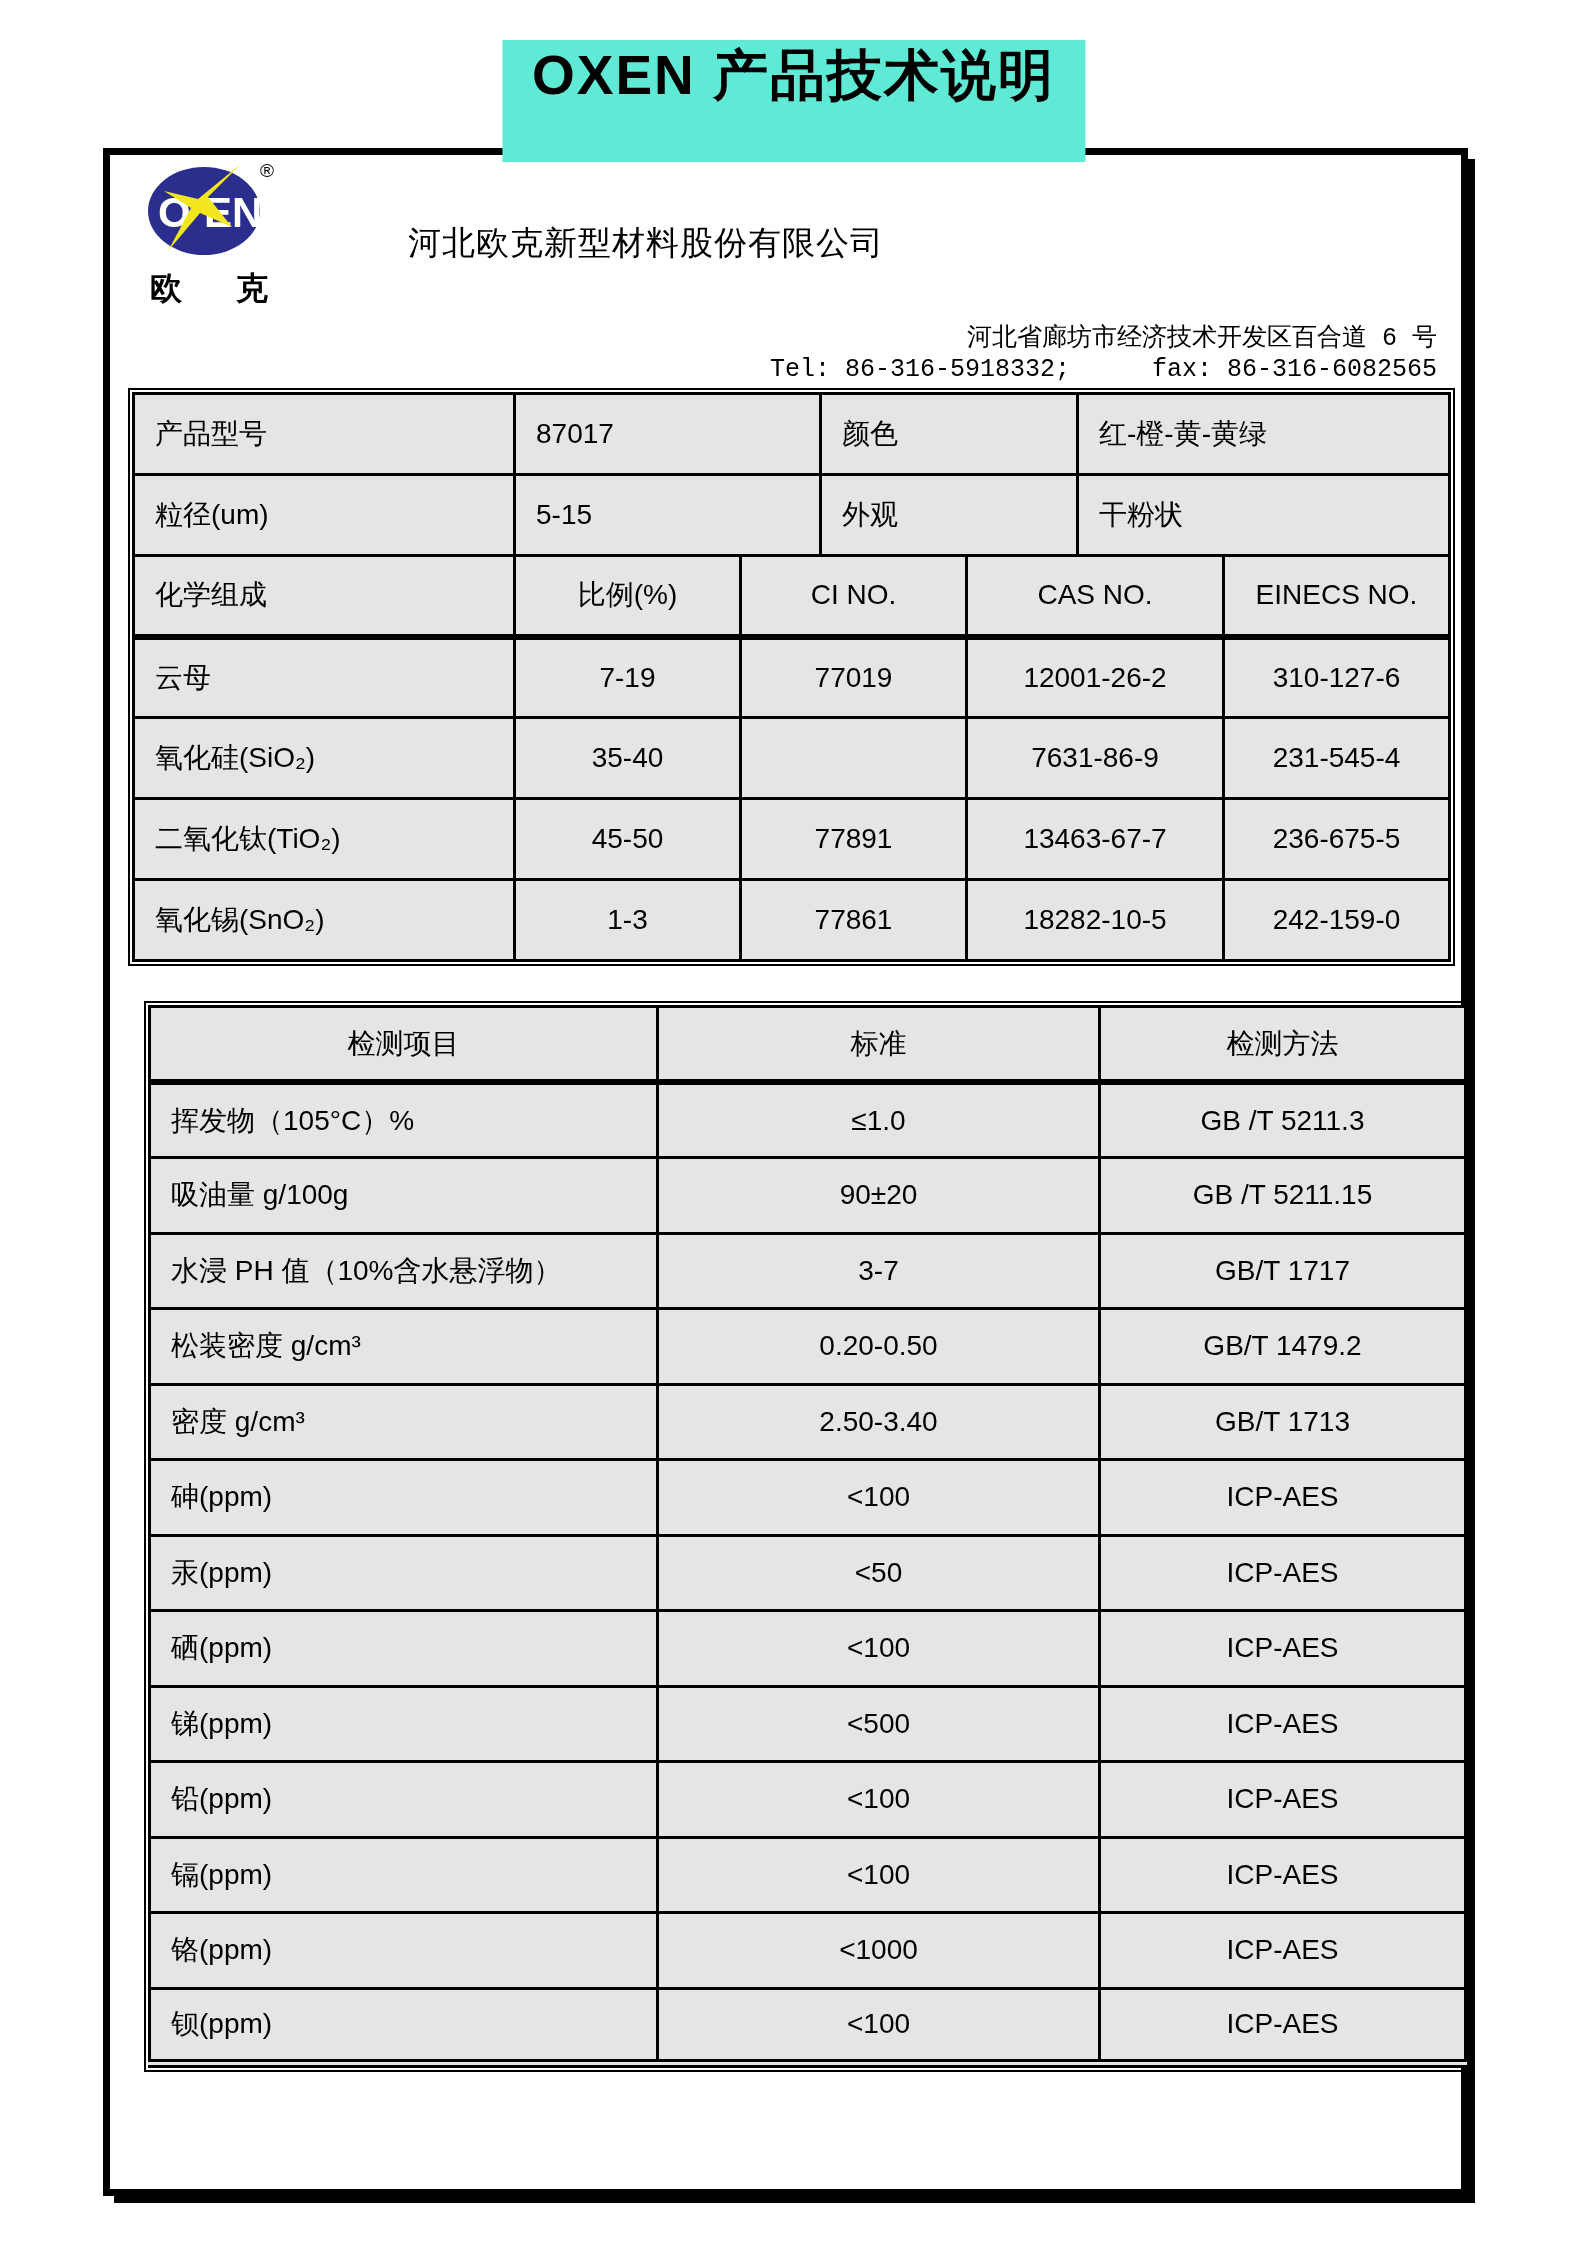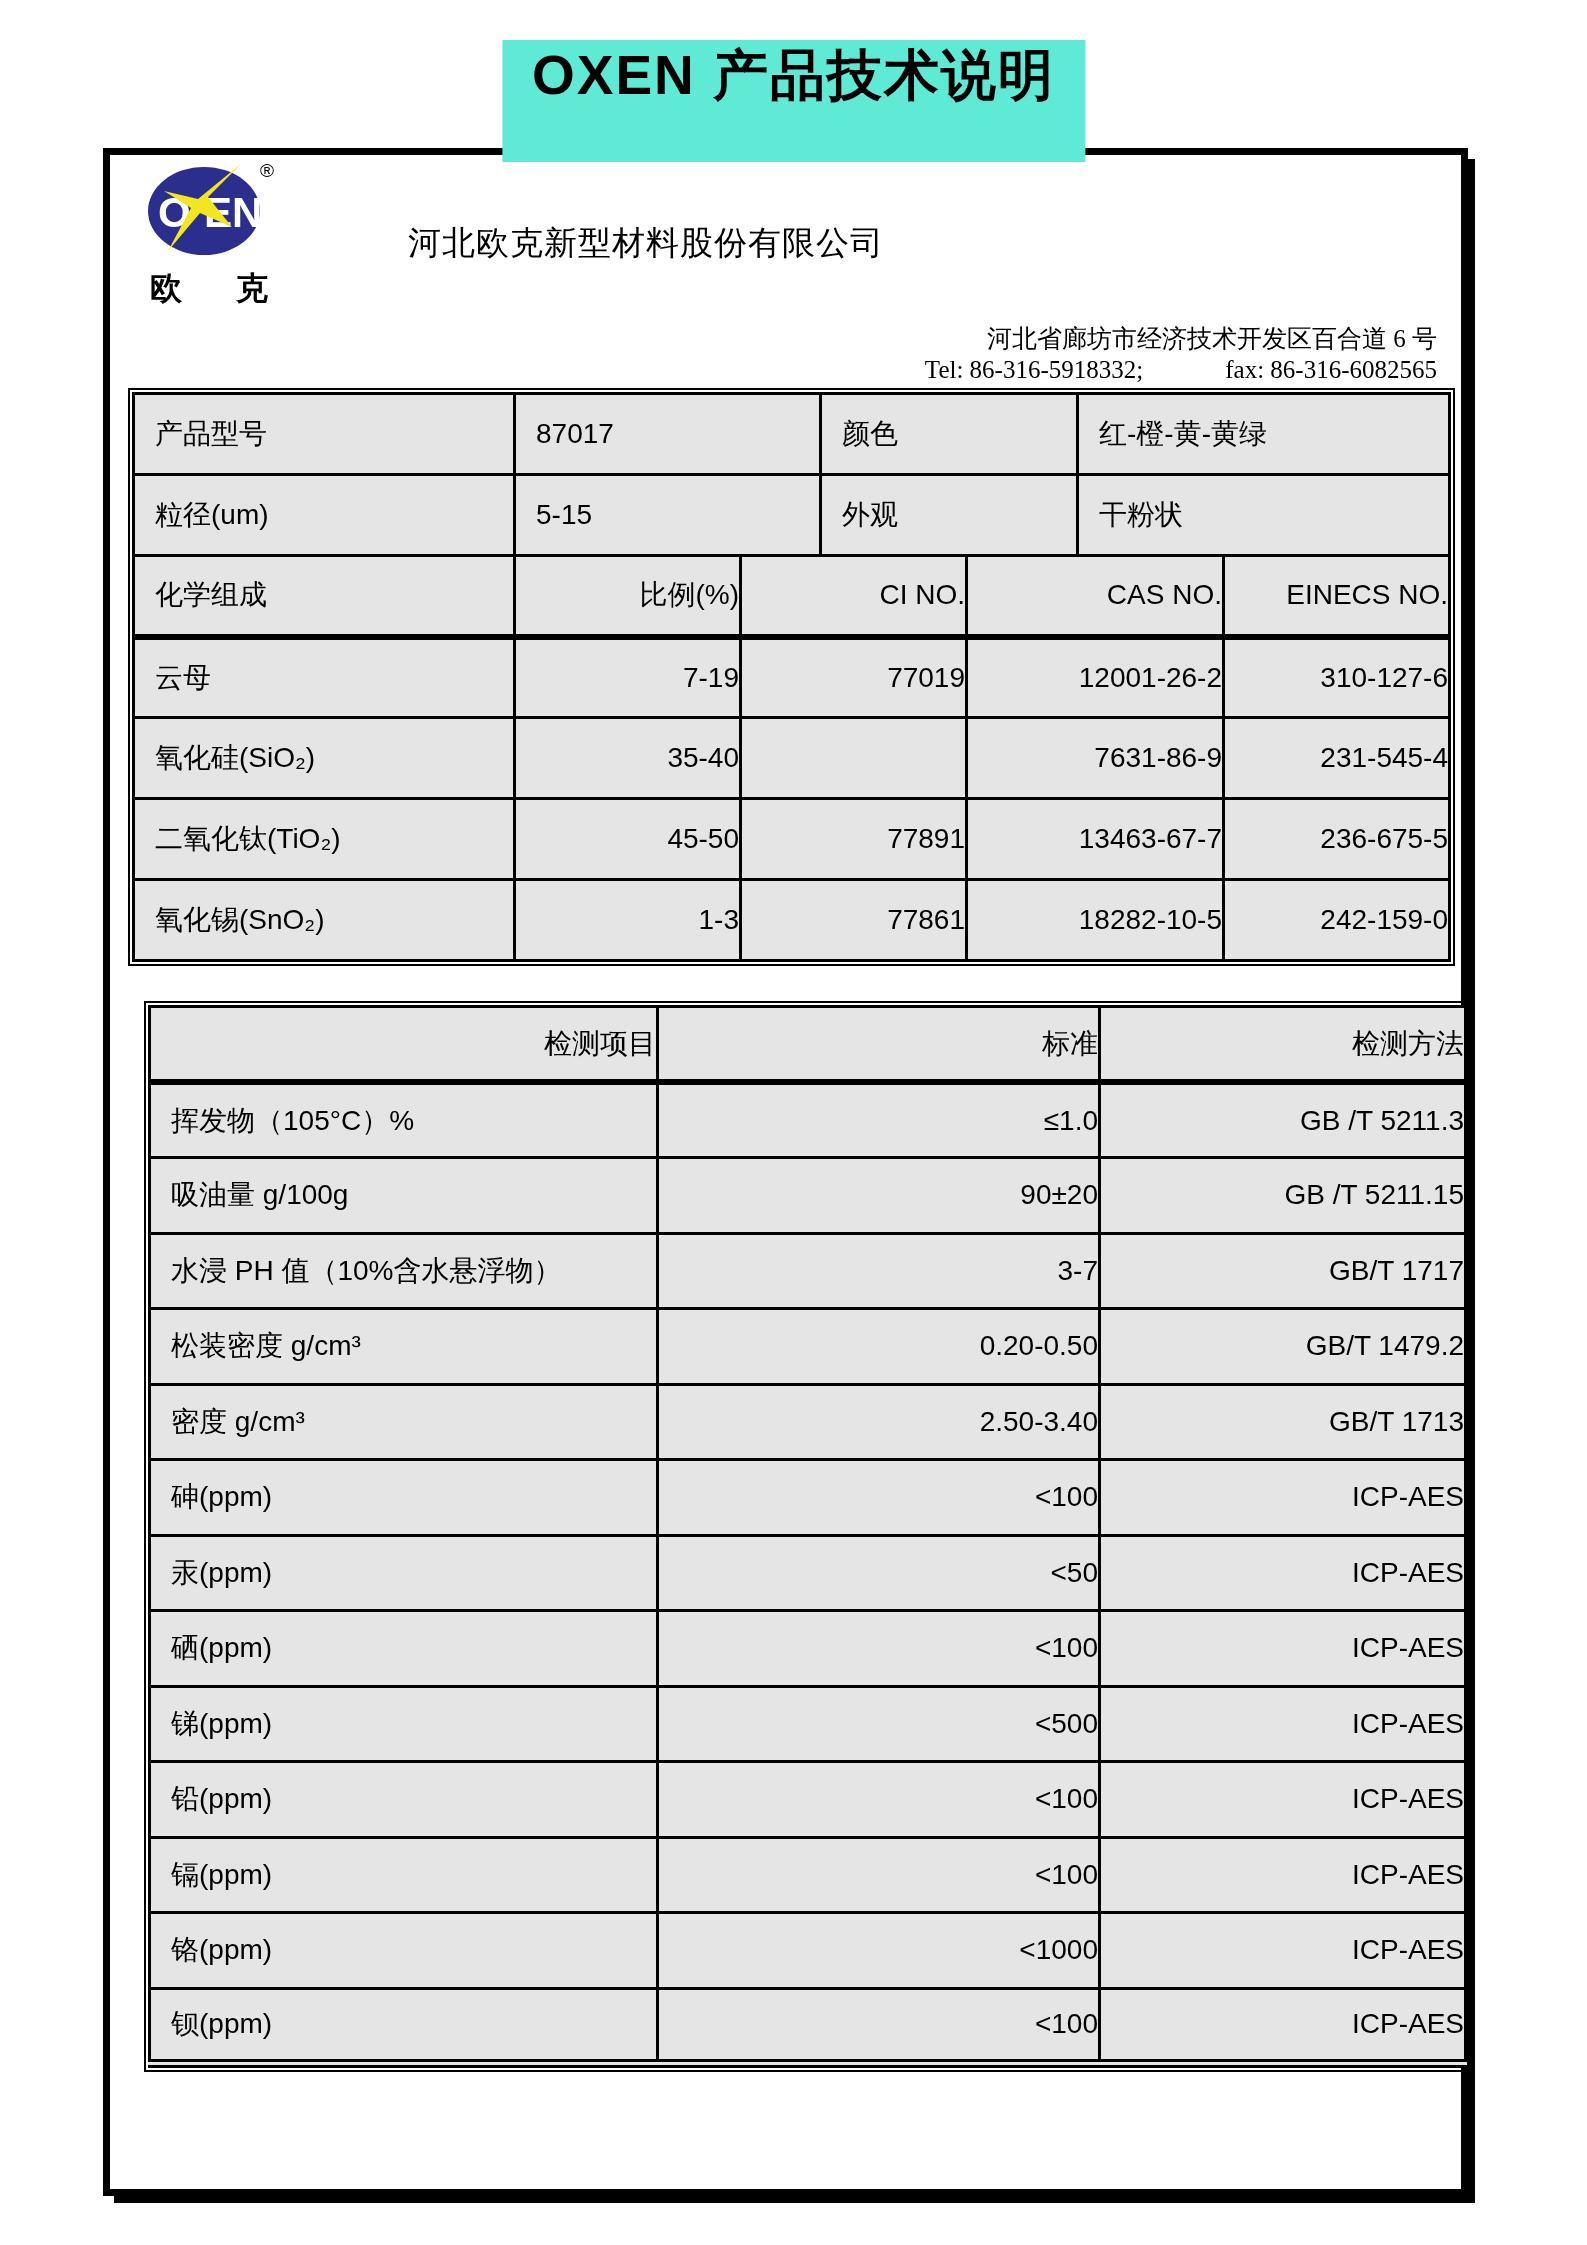--- a/index.html
+++ b/index.html
@@ -30,35 +30,35 @@
     font-size:32px;font-weight:bold;
   }
   
   .company-name{
     position:absolute;left:298px;top:66px;
     font-family:"Liberation Serif","DejaVu Serif",serif;
     font-size:33px;letter-spacing:1px;white-space:nowrap;
   }
   .address-block{
     position:absolute;right:24px;top:168px;text-align:right;
-    font-family:Liberation Serif, serif;
+    font-family:Liberation Mono, monospace;
     font-size:25px;line-height:31px;white-space:nowrap;
   }
   .fax-span{margin-left:82px;}
   
   table{
     border-collapse:collapse;table-layout:fixed;position:absolute;
     outline:2px solid #000;outline-offset:2px;background:#e5e5e5;
   }
   td{
     border:3px solid #000;font-size:28px;padding:0;overflow:hidden;
     white-space:nowrap;vertical-align:middle;
   }
   .cell-label{text-align:left;padding-left:20px;}
-  .cell-center{text-align:right;}
+  .cell-center{text-align:center;}
   .t1{left:22px;top:237px;width:1316px;}
   .t1 tr{height:81px;}
   .t1 .hdr td{border-bottom-width:6px;}
   .t2{left:38px;top:850px;width:1316px;}
   .t2 tr{height:75.5px;}
   .t2 .hdr td{border-bottom-width:6px;}
   .t2 tr.last td{border-bottom:9px double #000;}
 </style>
 </head>
 <body>

